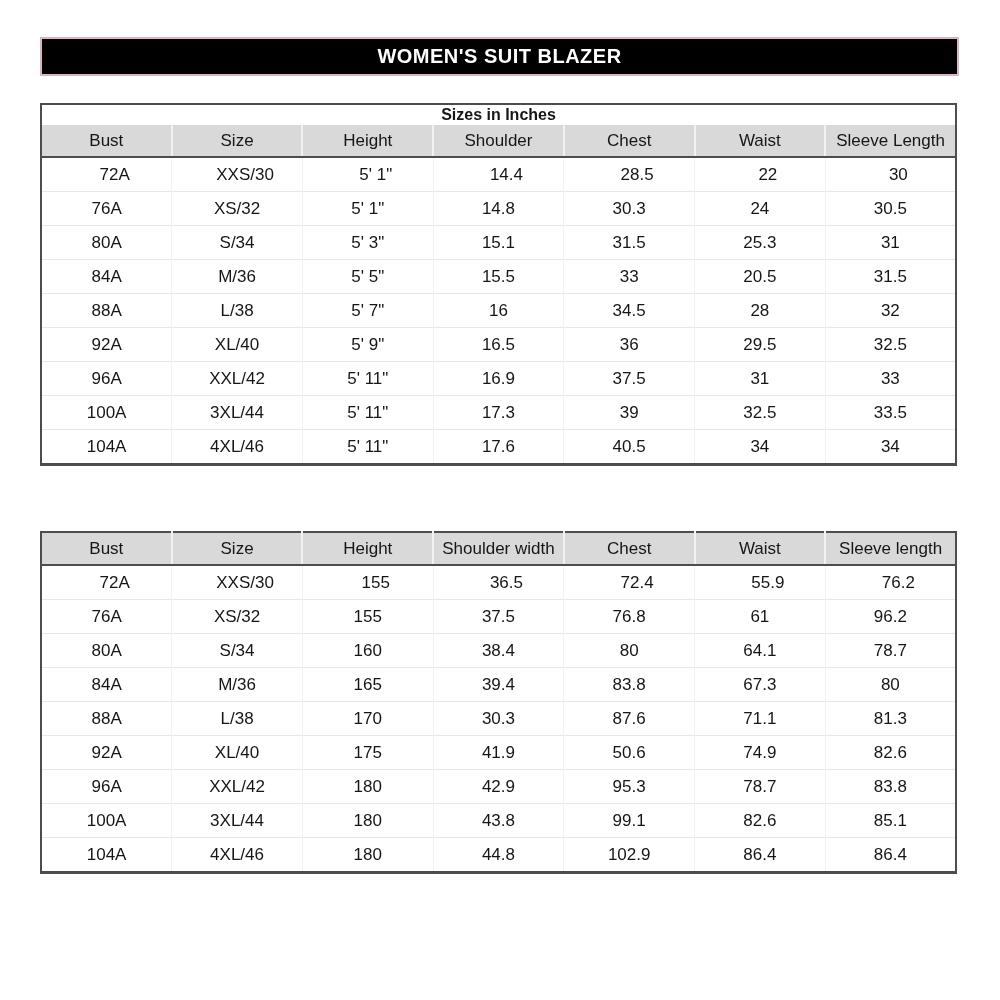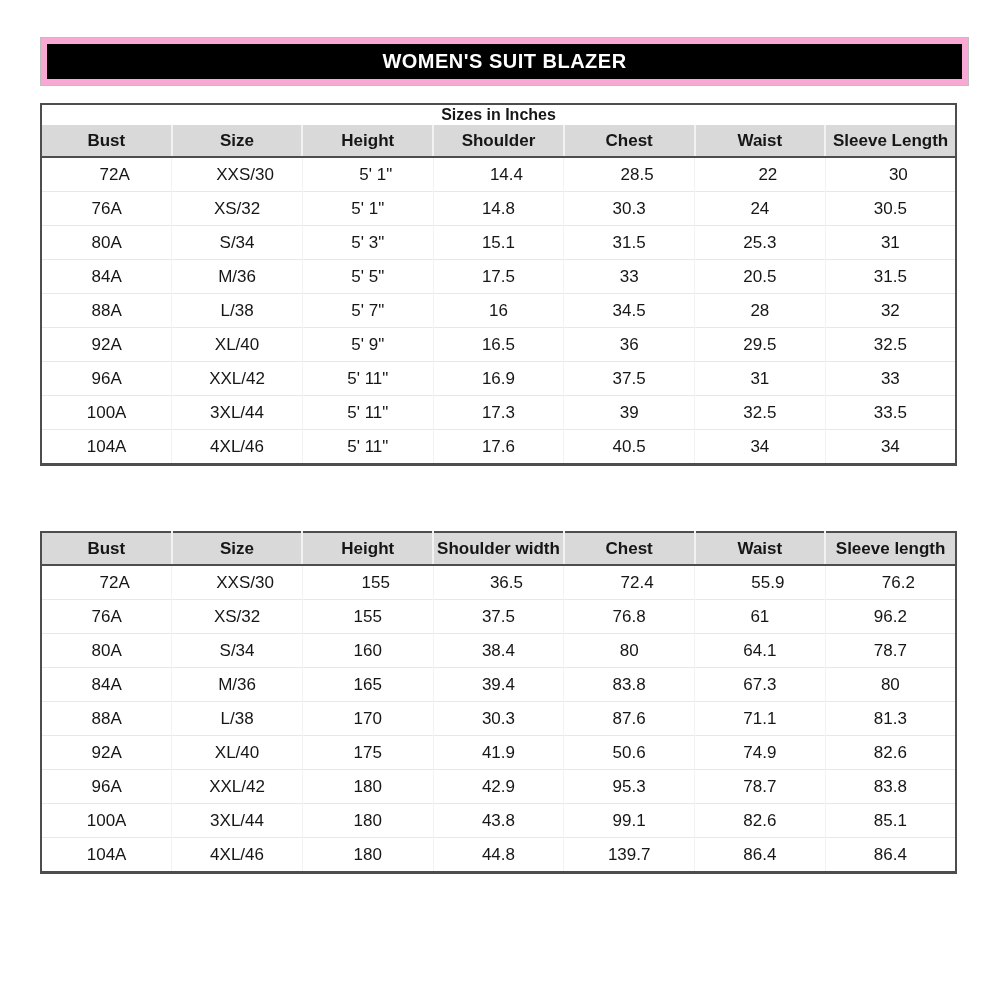--- a/index.html
+++ b/index.html
@@ -16,21 +16,21 @@
     background: #ffffff;
     overflow: hidden;
   }
   .title-bar {
     position: absolute;
     left: 41px;
     top: 38px;
     width: 915px;
     height: 35px;
     background: #000000;
-    border: 6px solid #f9a8d4;
+    border: 1px solid #f9a8d4;
     box-shadow: 0 0 0 1px #bfbfbf;
     display: flex;
     align-items: center;
     justify-content: center;
   }
   .title-bar span {
     color: #ffffff;
     font-size: 20px;
     font-weight: bold;
     letter-spacing: 0.5px;
@@ -46,21 +46,21 @@
   table.size-table.t1 { top: 103px; }
   table.size-table.t2 { top: 531px; }
 
   table.size-table {
     border: 2px solid #4d4d4d;
     border-bottom-width: 3px;
   }
   .header-row th {
     height: 31px;
     background: #d9d9d9;
-    font-weight: bold;
+    font-weight: normal;
     font-size: 17px;
     text-align: center;
     vertical-align: middle;
     border-bottom: 2px solid #4d4d4d;
     border-left: 2px solid #f2f2f2;
     padding: 0;
   }
   .header-row th:first-child { border-left: none; }
   tbody td {
     height: 33px;
@@ -124,21 +124,21 @@
           <td>5' 3"</td>
           <td>15.1</td>
           <td>31.5</td>
           <td>25.3</td>
           <td>31</td>
         </tr>
         <tr>
           <td>84A</td>
           <td>M/36</td>
           <td>5' 5"</td>
-          <td>17.5</td>
+          <td>15.5</td>
           <td>33</td>
           <td>20.5</td>
           <td>31.5</td>
         </tr>
         <tr>
           <td>88A</td>
           <td>L/38</td>
           <td>5' 7"</td>
           <td>16</td>
           <td>34.5</td>
@@ -267,20 +267,20 @@
           <td>43.8</td>
           <td>99.1</td>
           <td>82.6</td>
           <td>85.1</td>
         </tr>
         <tr>
           <td>104A</td>
           <td>4XL/46</td>
           <td>180</td>
           <td>44.8</td>
-          <td>139.7</td>
+          <td>102.9</td>
           <td>86.4</td>
           <td>86.4</td>
         </tr>
       </tbody>
   </table>
 
 </div>
 
 </body></html>

